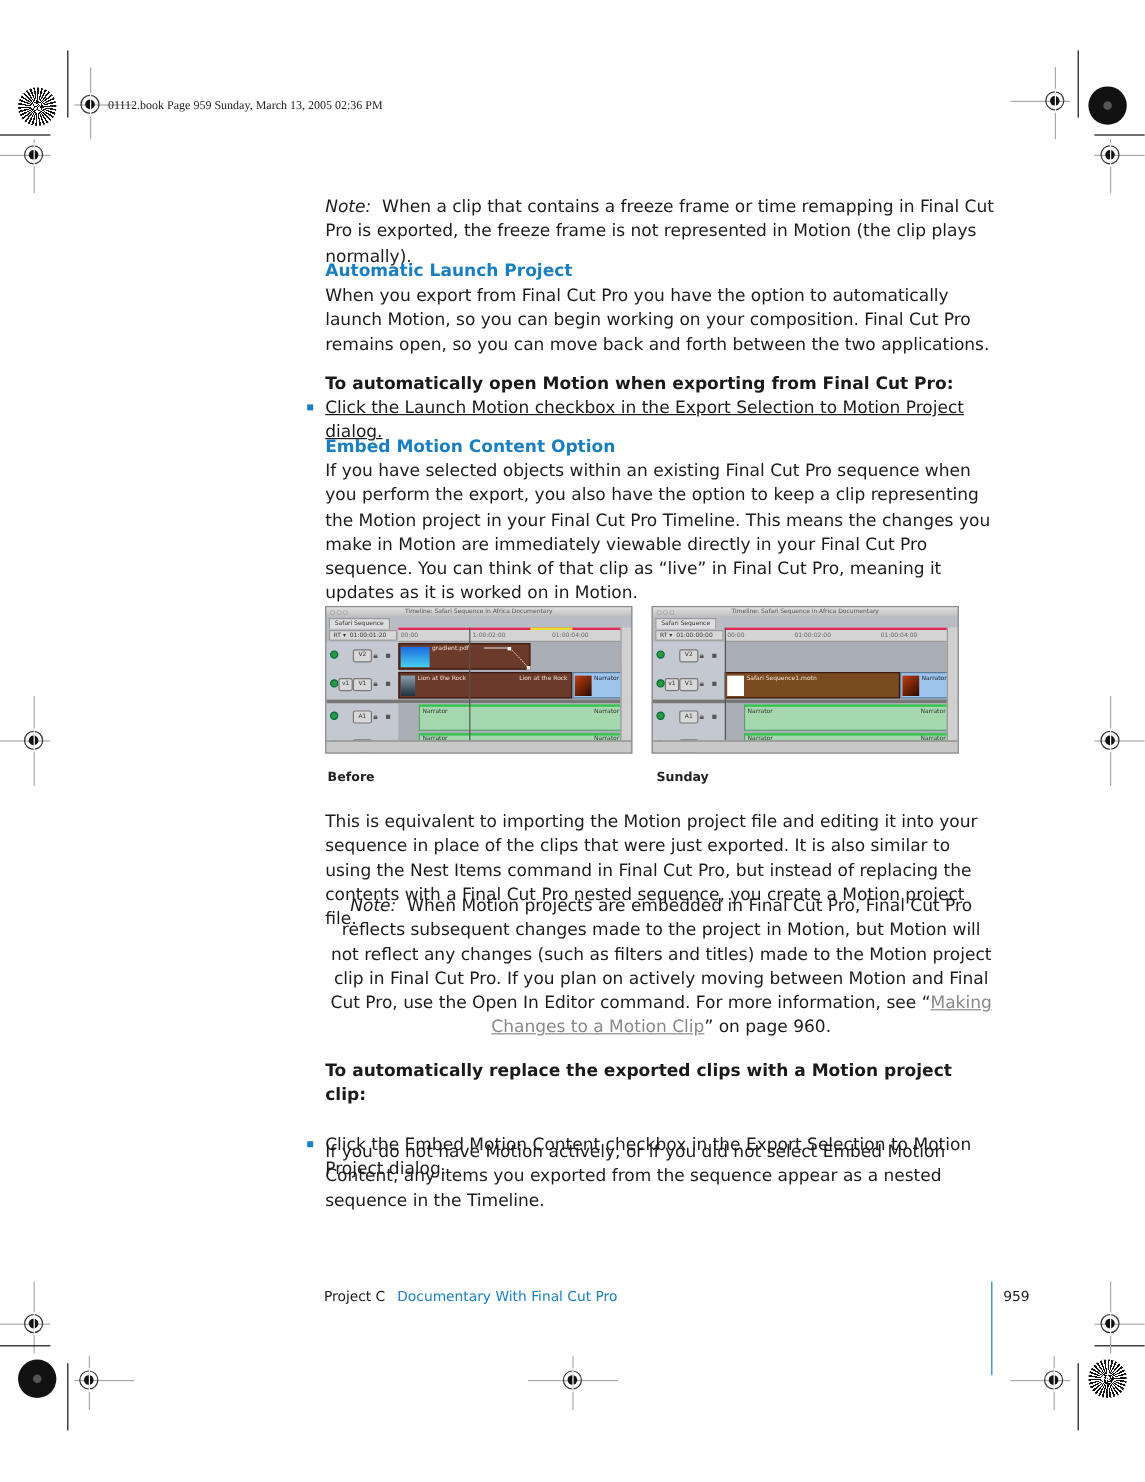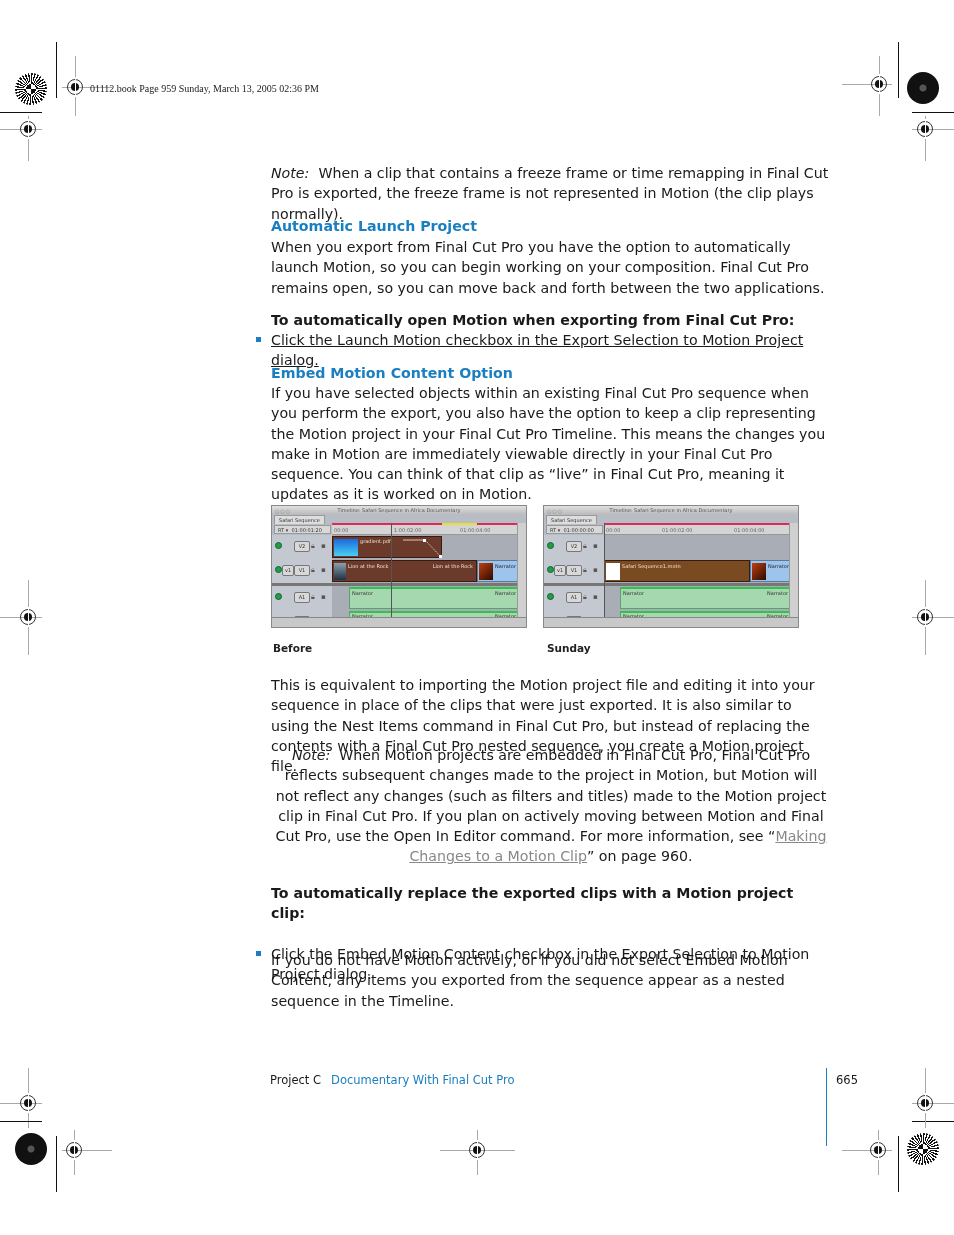--- a/index.html
+++ b/index.html
@@ -301,13 +301,13 @@
 <div class="content bullet" style="top:903px;">
   <span class="bullet-mark"></span>
   <span>Click the Embed Motion Content checkbox in the Export Selection to Motion Project dialog.</span>
 </div>
 <div class="content" style="top:950px;">If you do not have Motion actively, or if you did not select Embed Motion Content, any items you exported from the sequence appear as a nested sequence in the Timeline.</div>
 
 <div class="footer-left">
   <span>Project C</span><span class="sec">Documentary With Final Cut Pro</span>
 </div>
 <div class="footer-vbar"></div>
-<div class="footer-page">665</div>
+<div class="footer-page">959</div>
 
 </body></html>

